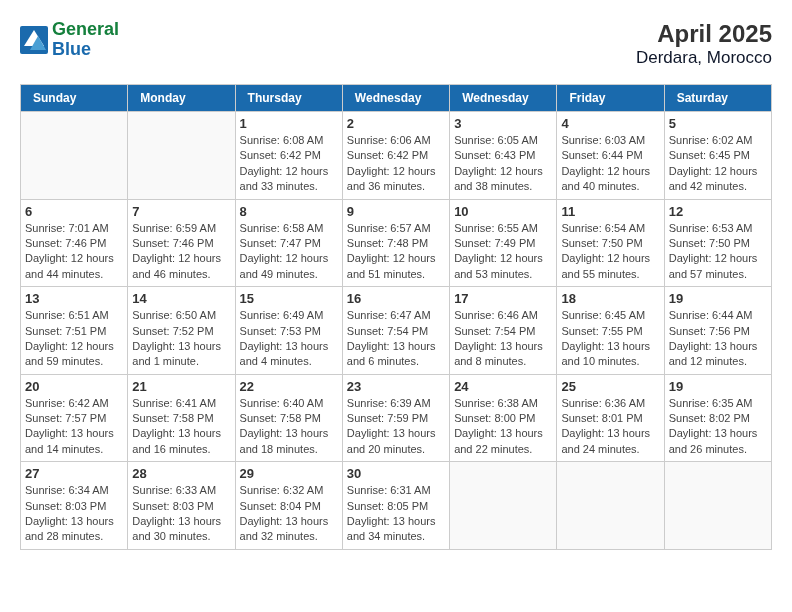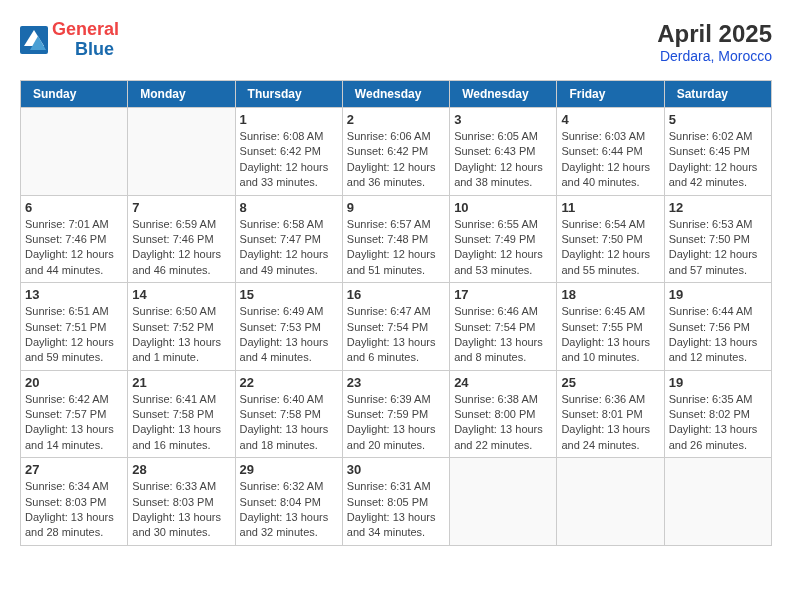--- a/index.html
+++ b/index.html
@@ -21,45 +21,44 @@
       align-items: center;
     }
     .logo-text {
       display: flex;
       flex-direction: column;
       line-height: 1.1;
     }
     .logo-general {
       font-size: 18px;
       font-weight: bold;
-      color: #ef4444;
+      color: #15803d;
       text-align: center;
     }
     .logo-blue {
       font-size: 18px;
       font-weight: bold;
       color: #1a6aad;
-      margin-left: 23px;
     }
     .logo-icon {
       width: 28px;
       height: 28px;
       margin-right: 4px;
     }
     .title-block {
       text-align: right;
     }
     .month-title {
       font-size: 24px;
       font-weight: bold;
       color: #333;
     }
     .location {
-      font-size: 14px;
-      color: #1d4ed8;
+      font-size: 17px;
+      color: #0f172a;
     }
     .calendar {
       width: 100%;
       border-collapse: collapse;
       font-size: 11px;
     }
     .calendar th {
       background: #1a6aad;
       color: #fff;
       padding: 6px 12px;

